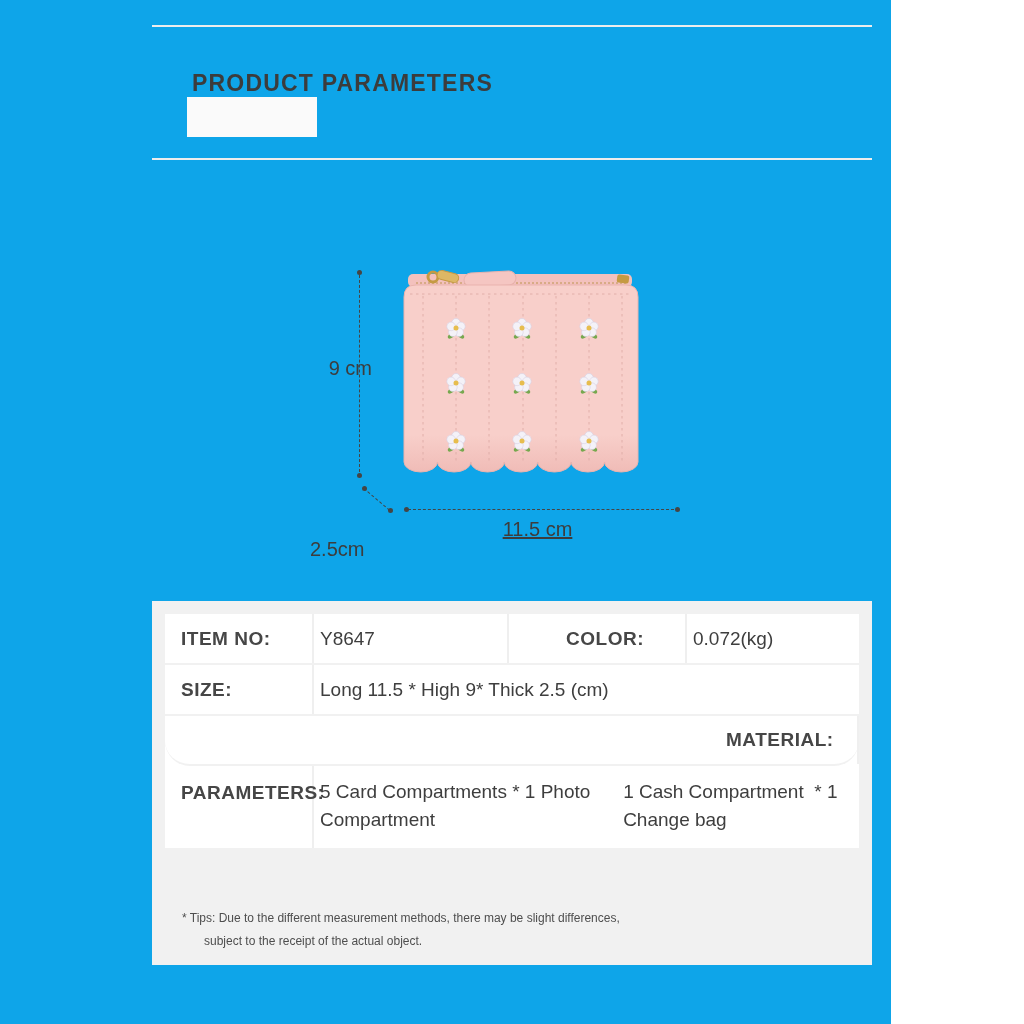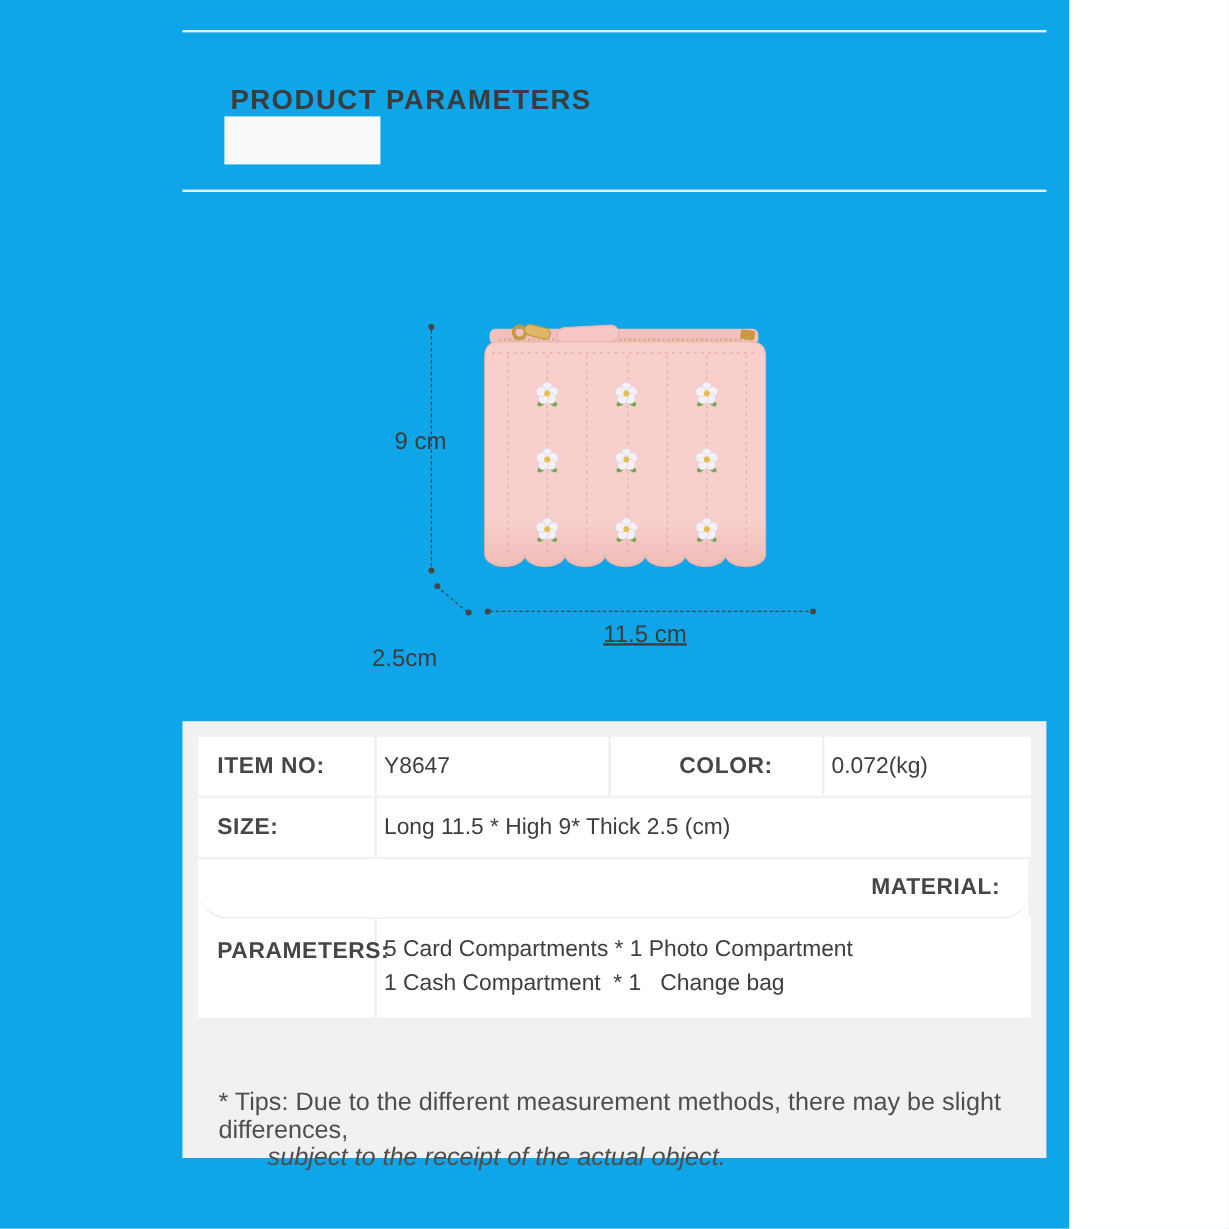--- a/index.html
+++ b/index.html
@@ -41,26 +41,26 @@
   .t-row.r5{height:82px;border-bottom:none;}
   .cell{display:flex;align-items:center;box-sizing:border-box;white-space:pre-wrap;}
   .cell.label{font-weight:700;color:var(--label_text,#464646);font-size:19px;letter-spacing:.5px;padding-left:16px;}
   .cell.value{font-size:19px;color:var(--value_text,#3e3e3e);padding-left:6px;}
   .w1{width:149px;border-right:2px solid #efefef;}
   .w2{width:195px;border-right:2px solid #efefef;}
   .w3{width:178px;border-right:2px solid #efefef;justify-content:center;padding-left:0;}
   .w4{flex:1;padding-left:24px;}
   .wv{flex:1;}
   .r5 .cell{align-items:flex-start;padding-top:12px;}
-  .multi{display:flex;flex-direction:column;line-height:28px;padding-top:10px;}
+  .multi{display:flex;flex-direction:row;line-height:28px;padding-top:10px;gap:27px;}
   .r5 .cell.label{padding-top:16px;}
 
   .tips{position:absolute;left:30px;top:306px;width:670px;
-    font-size:21px;line-height:23px;color:var(--tips_text,#4e4e4e);}
-  .tips .l2{margin-left:41px;font-style:italic;}
+    font-size:12px;line-height:23px;color:var(--tips_text,#4e4e4e);}
+  .tips .l2{margin-left:22px;}
 </style>
 </head>
 <body>
 
 <div id="canvas">
 
   <div class="rule top"></div>
 
   <div class="page-title">PRODUCT PARAMETERS</div>
   <div class="title-ghost"></div>

